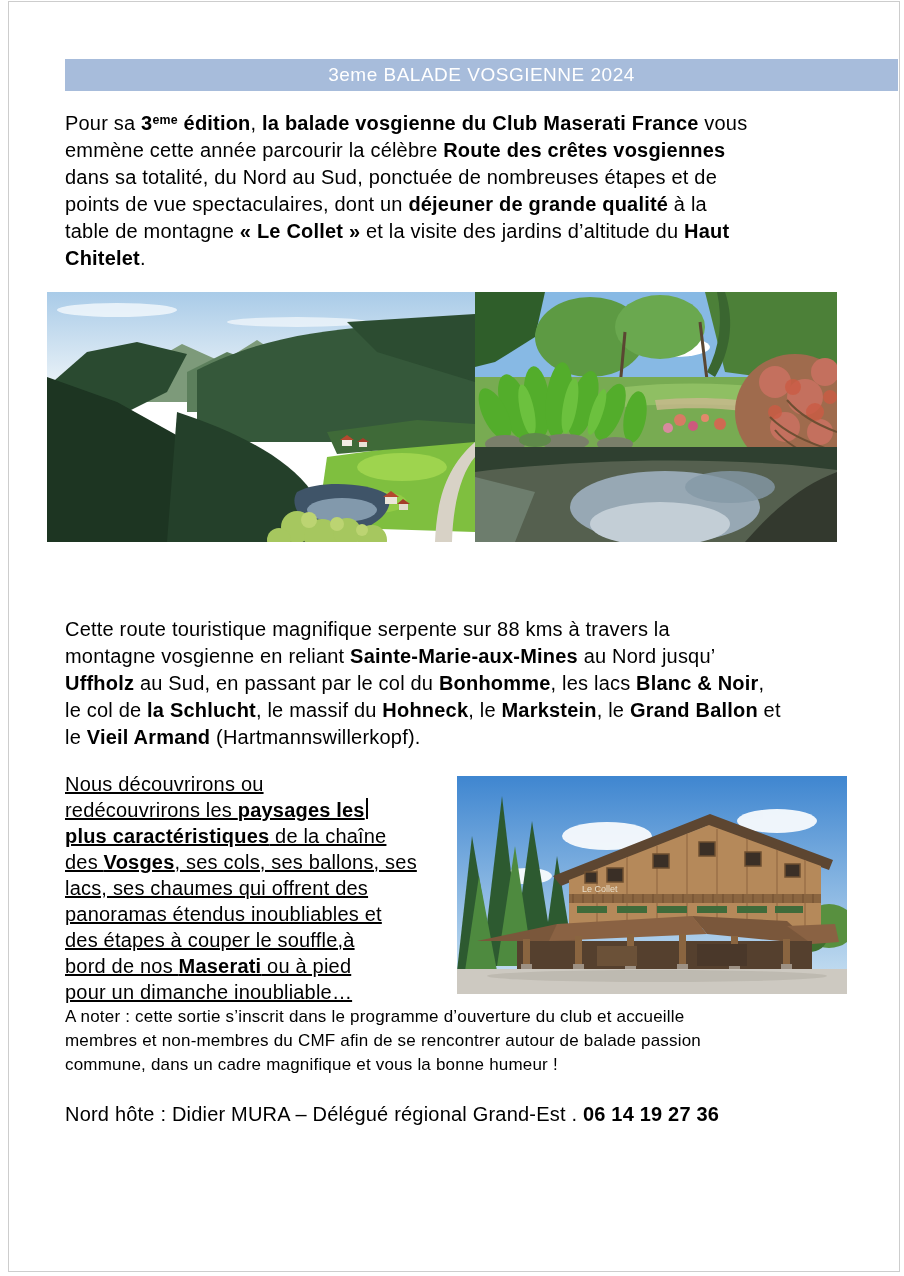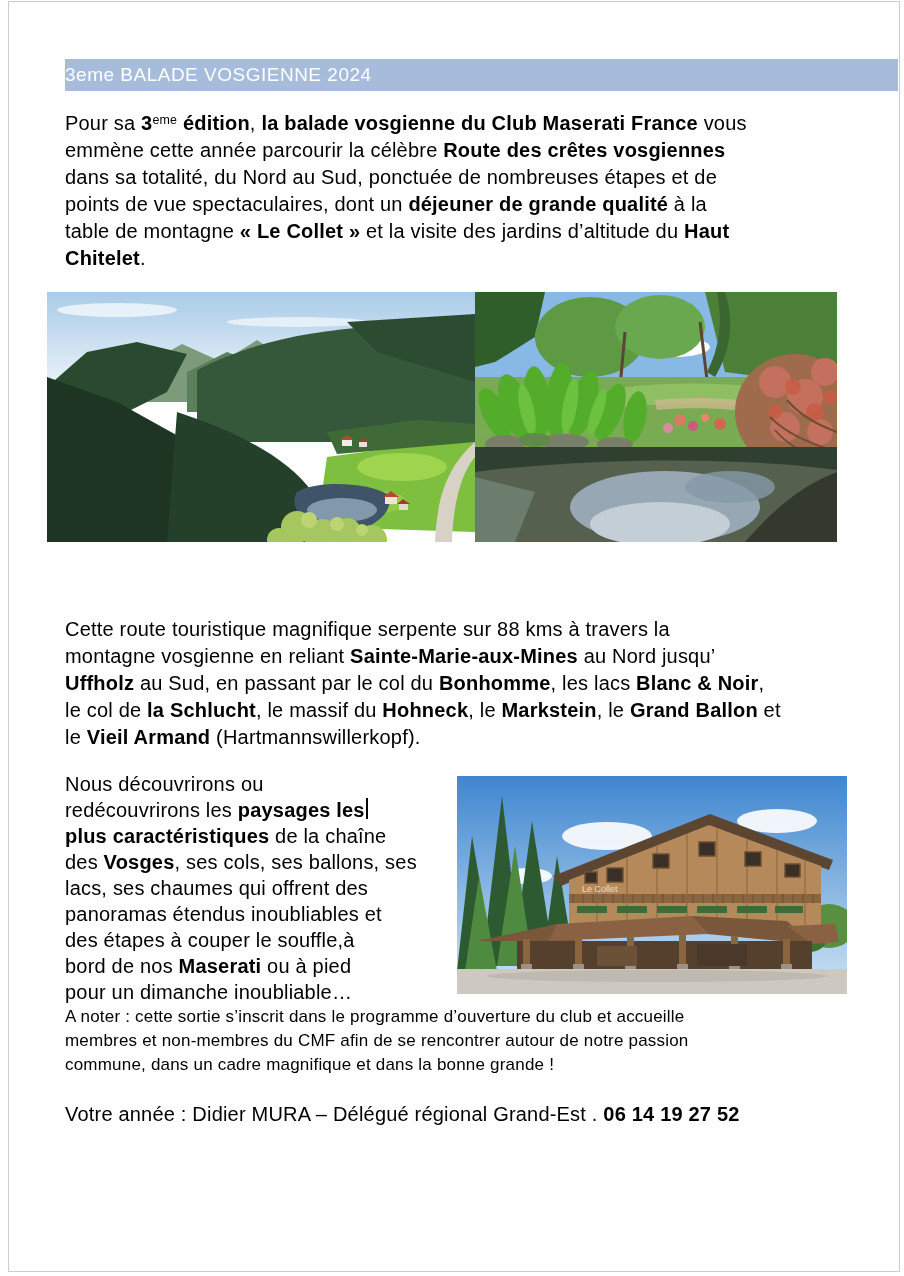--- a/index.html
+++ b/index.html
@@ -11,40 +11,40 @@
     color:#000;
     overflow:hidden;
   }
   .frame{
     position:absolute;left:8px;top:1px;width:892px;height:1271px;
     border:1px solid #cdcdcd;box-sizing:border-box;pointer-events:none;
   }
   .content{position:absolute;left:65px;top:59px;width:833px;}
   .banner{
     height:32px;line-height:32px;
-    text-align:left;
+    text-align:center;
     font-size:19px;letter-spacing:.5px;
     color:#fff;background:#a7bcdb;
   }
   .para{
     width:782px;
     font-size:20px;line-height:27px;
     letter-spacing:.2px;
   }
   .p-intro{margin-top:16px;}
   .photo-row{margin-top:20px;margin-left:-18px;width:790px;display:flex;}
   .photo-row svg{display:block;}
   .p-route{margin-top:74px;}
-  .chalet-row{margin-top:20px;width:782px;display:flex;}
+  .chalet-row{margin-top:20px;width:782px;display:flex;text-decoration:underline;}
   .p-landscapes{width:382px;flex:0 0 382px;font-size:20px;line-height:26px;letter-spacing:.2px;}
   .chalet-img{margin-left:auto;margin-top:5px;}
   .p-note{font-size:17px;line-height:24px;letter-spacing:.2px;width:790px;}
   .p-host{margin-top:26px;font-size:20px;letter-spacing:.2px;width:790px;}
   .b{font-weight:700;}
-  .sup{font-size:.62em;vertical-align:.45em;font-weight:400;}
+  .sup{font-size:.62em;vertical-align:.45em;font-weight:700;}
   .bar{display:inline-block;width:2px;height:1.05em;background:#000;vertical-align:-.12em;margin-left:1px;}
 </style>
 </head>
 <body>
 
 <div class="page" style="color: rgb(0, 0, 0);">
   <div class="frame" style="border-color: rgb(205, 205, 205);"></div>
 
   <div class="content">
 
@@ -289,18 +289,18 @@
           <rect x="272" y="188" width="11" height="8"></rect>
             <rect x="324" y="188" width="11" height="8"></rect>
         </g>
         <rect x="140" y="170" width="40" height="20" fill="#6b5138"></rect>
         <rect x="240" y="168" width="50" height="22" fill="#4a382a"></rect>
         <rect x="0" y="193" width="390" height="25" fill="#cdc9c1"></rect>
         <ellipse cx="200" cy="200" rx="170" ry="6" fill="#b8b3aa" opacity=".7"></ellipse>
       </svg>
     </div>
 
-    <div class="p-note"><span>A noter : cette sortie s’inscrit dans le programme d’ouverture du club et accueille</span><br><span>membres et non-membres du CMF afin de se rencontrer autour de notre passion</span><br><span>commune, dans un cadre magnifique et dans la bonne grande !</span></div>
-
-    <div class="p-host"><span>Votre année : Didier MURA – Délégué régional Grand-Est . </span><span class="b">06 14 19 27 52</span></div>
+    <div class="p-note"><span>A noter : cette sortie s’inscrit dans le programme d’ouverture du club et accueille</span><br><span>membres et non-membres du CMF afin de se rencontrer autour de balade passion</span><br><span>commune, dans un cadre magnifique et vous la bonne humeur !</span></div>
+
+    <div class="p-host"><span>Nord hôte : Didier MURA – Délégué régional Grand-Est . </span><span class="b">06 14 19 27 36</span></div>
 
   </div>
 </div>
 
 </body></html>

